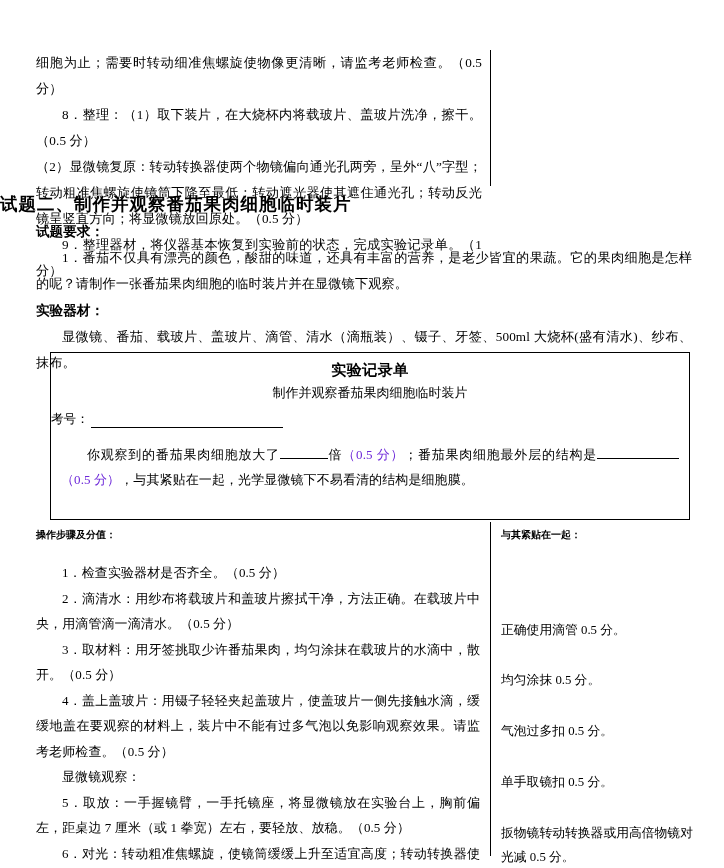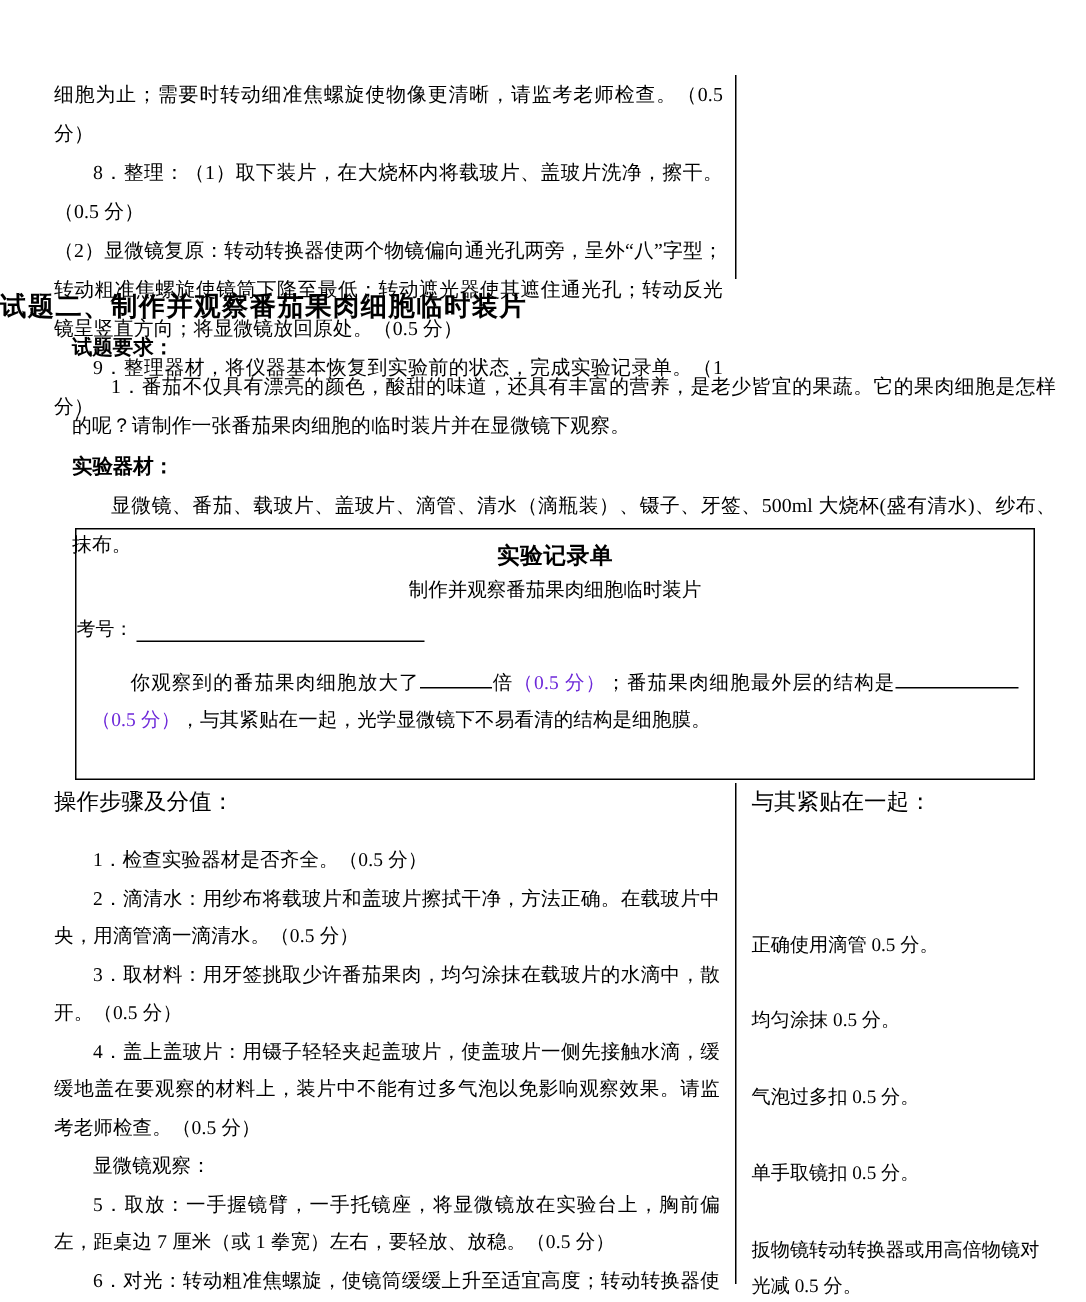--- a/index.html
+++ b/index.html
@@ -68,21 +68,21 @@
     top: 192px;
     width: 596px;
     font-size: 17.5px;
     font-weight: bold;
     letter-spacing: 1px;
   }
 
   
   .req-block {
     position: absolute;
-    left: 48px;
+    left: 36px;
     top: 218px;
     width: 656px;
   }
   .label-line {
     font-size: 13.6px;
     font-weight: bold;
     line-height: 27px;
     margin: 0;
   }
 
@@ -164,22 +164,22 @@
     border-left: 1.3px solid #000;
     height: 334px;
   }
   .bt-right {
     flex: 1;
     box-sizing: border-box;
     padding-left: 10px;
     position: relative;
   }
   .bt-head {
-    font-size: 15px;
-    font-weight: normal;
+    font-size: 10px;
+    font-weight: bold;
     line-height: 26px;
     margin: 0 0 12px 0;
   }
   .bt-left .p { line-height: 25.5px; font-size: 13px; }
   .bt-right .pt {
     position: absolute;
     font-size: 12.8px;
     line-height: 24px;
     margin: 0;
     white-space: nowrap;

